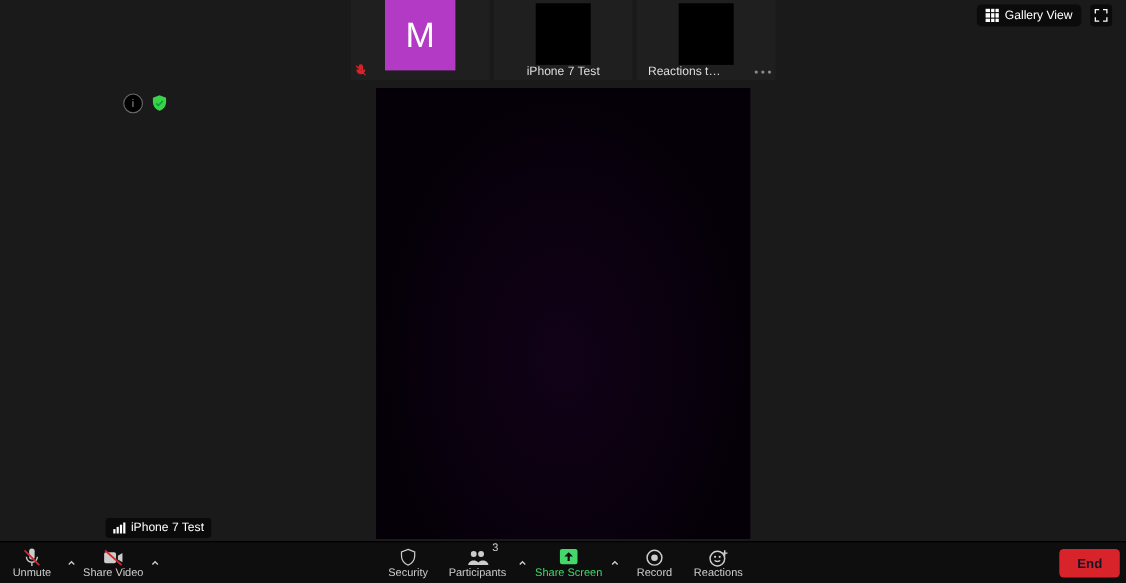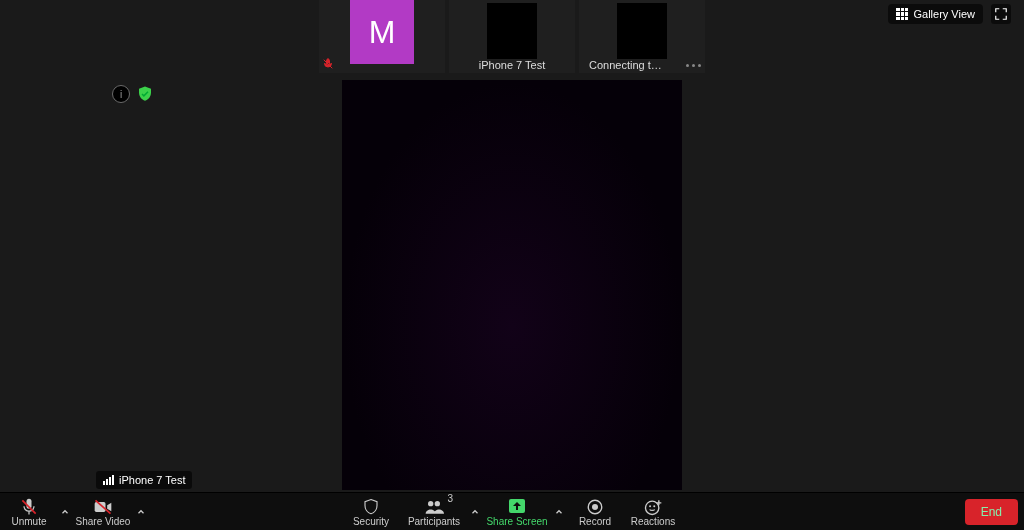--- a/index.html
+++ b/index.html
@@ -113,22 +113,22 @@
   .tb-item.green .lab{color:#44d86b;text-align:right;}
   .chev {
     width:14px; height:38px; display:flex; align-items:center; justify-content:center;
     cursor:pointer; color:#ccc;
   }
   .badge {
     position:absolute; top:0px; right:15px;
     font-size:10px; color:#ccc;
   }
   .end-btn {
-    background:#d8232a; color:#86efac; border:none;
-    padding:6px 16px; border-radius:4px; font-size:12px; font-weight:400;
+    background:#d8232a; color:#0f172a; border:none;
+    padding:6px 16px; border-radius:4px; font-size:12px; font-weight:700;
     cursor:pointer;
   }
   svg { display:block; }
 </style>
 </head>
 <body>
 
 <div class="main-video"></div>
 
 <div class="thumb-row">
@@ -140,21 +140,21 @@
         </svg>
     </span>
     <div class="label"></div>
   </div>
   <div class="thumb">
     <div class="black"></div>
     <div class="label">iPhone 7 Test</div>
   </div>
   <div class="thumb">
     <div class="black"></div>
-    <div class="label" style="text-align:left; padding-left:10px; padding-right:22px;">Connecting t…</div>
+    <div class="label" style="text-align:left; padding-left:10px; padding-right:22px;">Reactions t…</div>
     <div class="dots">
         <i></i>
         <i></i>
         <i></i>
       </div>
   </div>
 </div>
 
 <div class="top-right">
   <div class="view-btn">

